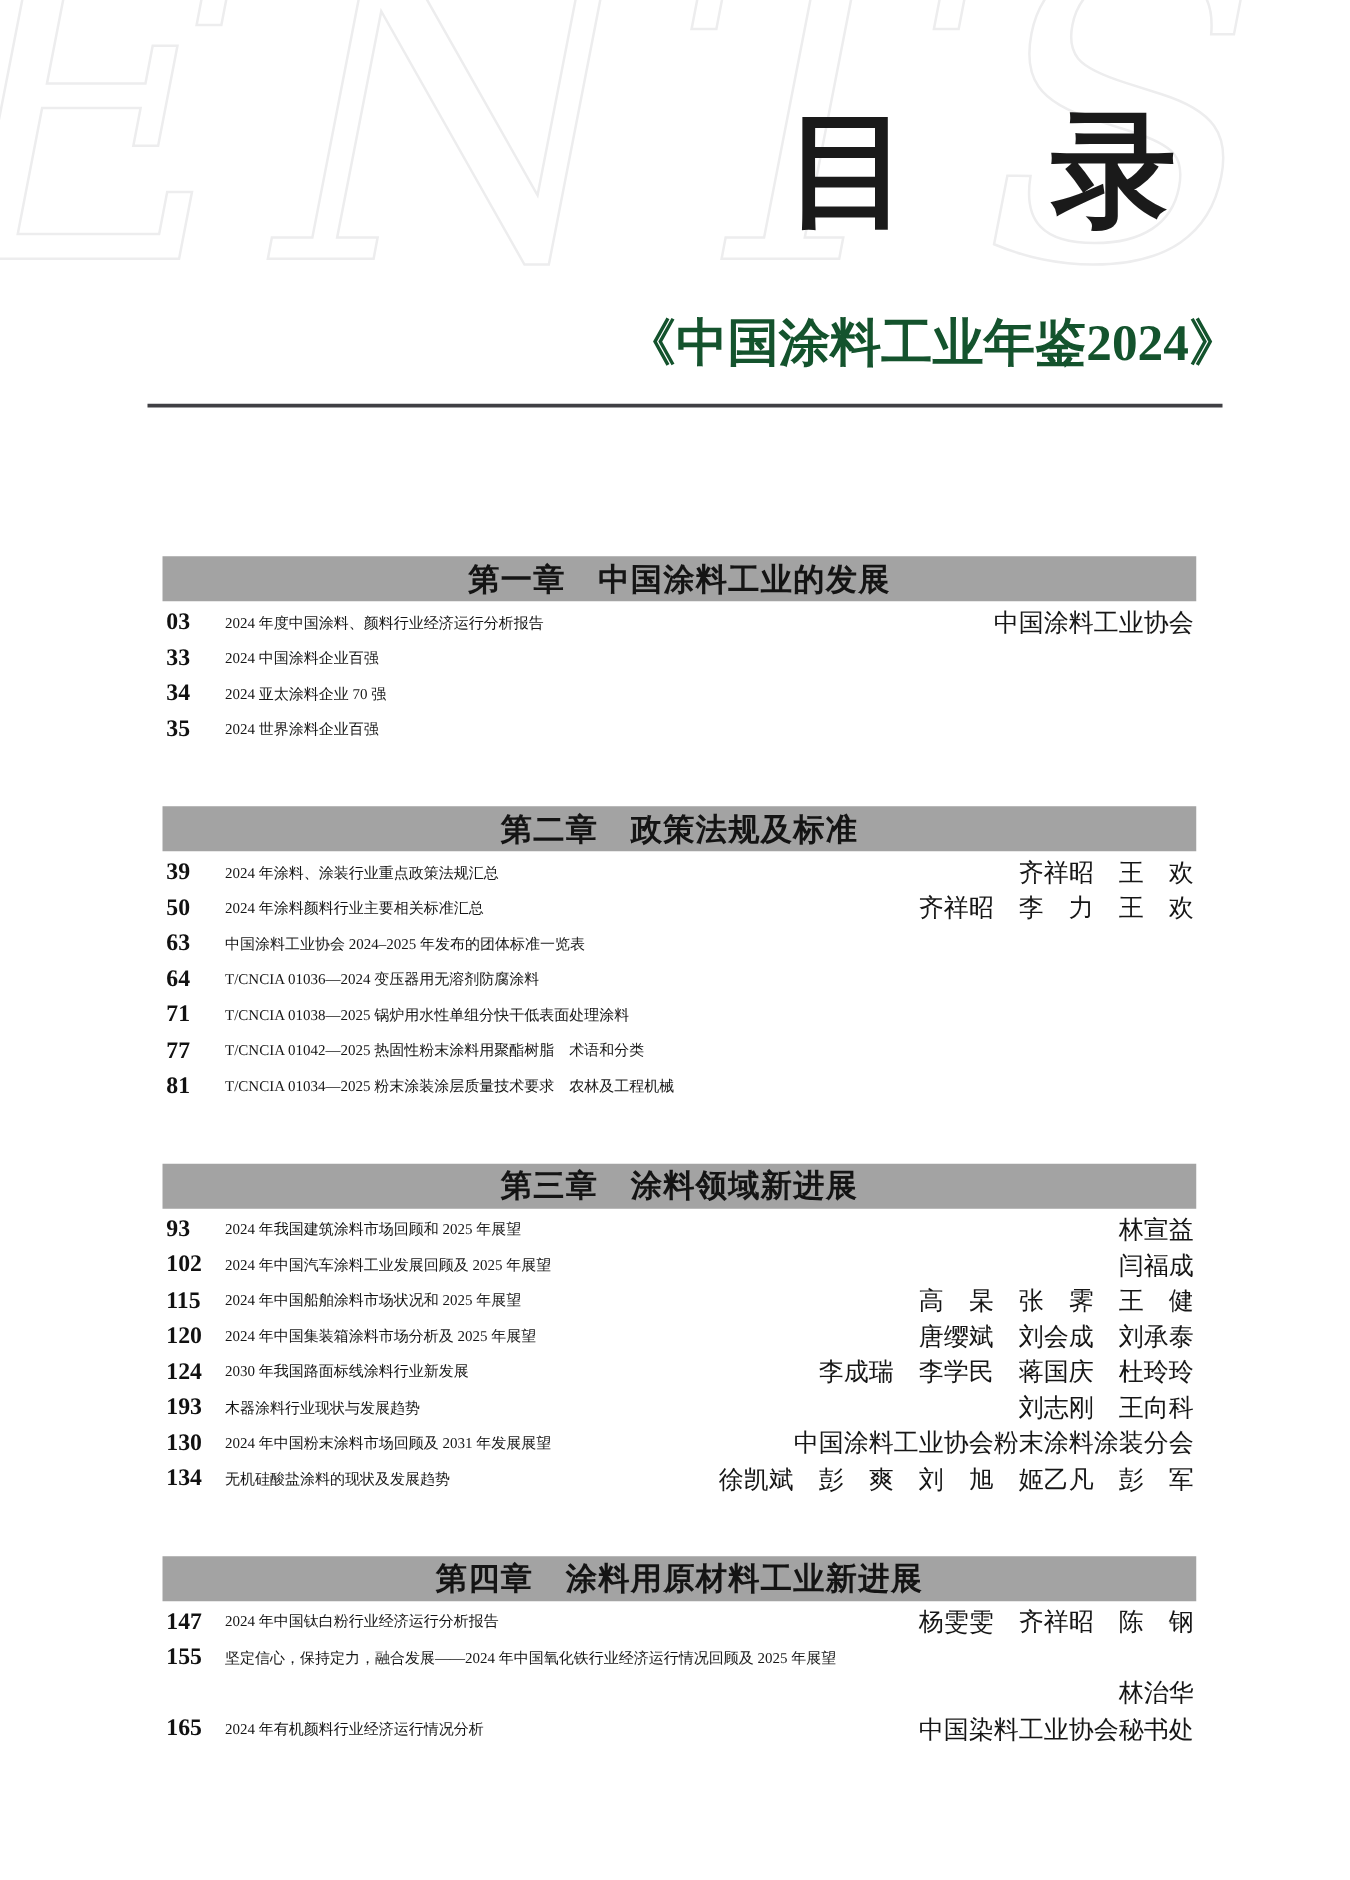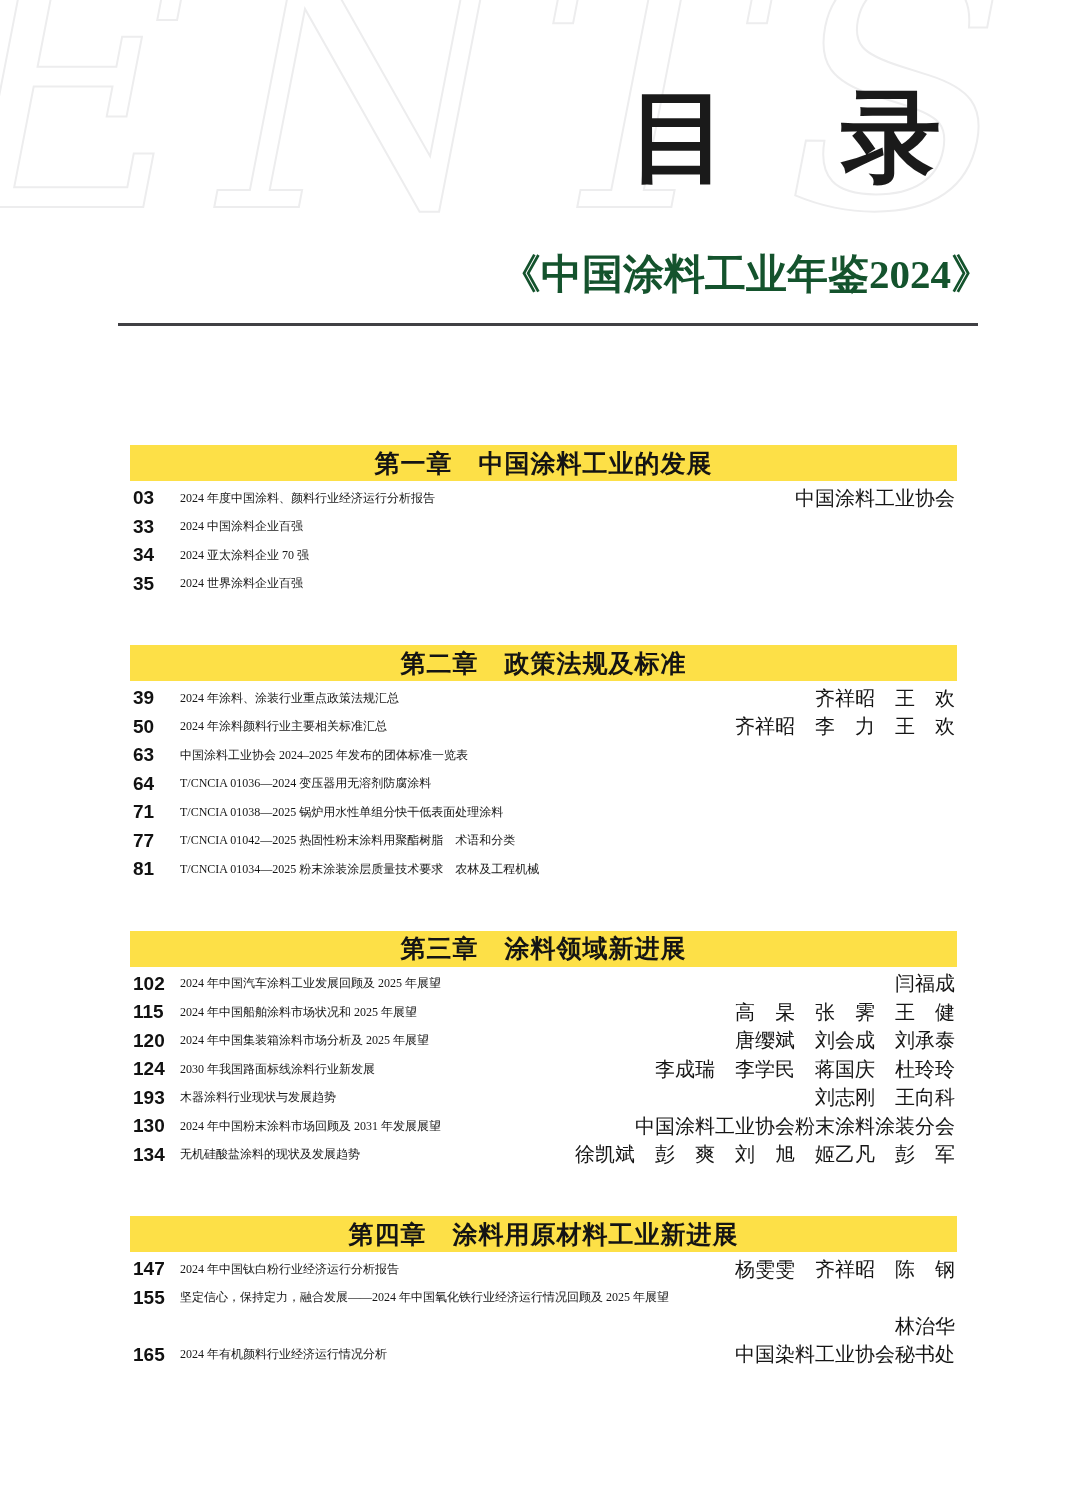--- a/index.html
+++ b/index.html
@@ -61,40 +61,40 @@
   }
 
   .toc {
     position: absolute;
     top: 445px; left: 133px;
     width: 822px;
   }
   .section-heading {
     height: 36px;
     margin-left: -3px; margin-right: -2px;
-    background: #fde047;
+    background: #a3a3a3;
     display: flex; align-items: center; justify-content: center;
     font-family: "Liberation Sans", "DejaVu Sans", sans-serif;
     font-weight: 700;
     font-size: 25px;
     color: #141414;
     letter-spacing: 1px;
   }
   .section + .section .section-heading { margin-top: 47px; }
   .section-entries { padding-top: 3px; }
   .toc-row {
     display: flex;
     align-items: center;
     height: 28.5px;
     white-space: nowrap;
   }
   .toc-row .num {
     width: 47px;
     flex: 0 0 47px;
-    font-family: Liberation Sans, sans-serif;
+    font-family: Liberation Serif, serif;
     font-weight: 700;
     font-size: 19px;
     color: #111;
   }
   .toc-row .entry-title {
     font-size: 12px;
     color: #161616;
     flex: 0 1 auto;
     overflow: hidden;
   }
@@ -179,20 +179,25 @@
               <span class="num">81</span>
               <span class="entry-title">T/CNCIA 01034—2025 粉末涂装涂层质量技术要求　农林及工程机械</span>
               <span class="entry-authors"></span>
             </div>
           </div>
         </div>
         <div class="section">
           <div class="section-heading">第三章　涂料领域新进展</div>
           <div class="section-entries">
             <div class="toc-row">
+              <span class="num">93</span>
+              <span class="entry-title">2024 年我国建筑涂料市场回顾和 2025 年展望</span>
+              <span class="entry-authors">林宣益</span>
+            </div>
+            <div class="toc-row">
               <span class="num">102</span>
               <span class="entry-title">2024 年中国汽车涂料工业发展回顾及 2025 年展望</span>
               <span class="entry-authors">闫福成</span>
             </div>
             <div class="toc-row">
               <span class="num">115</span>
               <span class="entry-title">2024 年中国船舶涂料市场状况和 2025 年展望</span>
               <span class="entry-authors">高　杲　张　霁　王　健</span>
             </div>
             <div class="toc-row">

